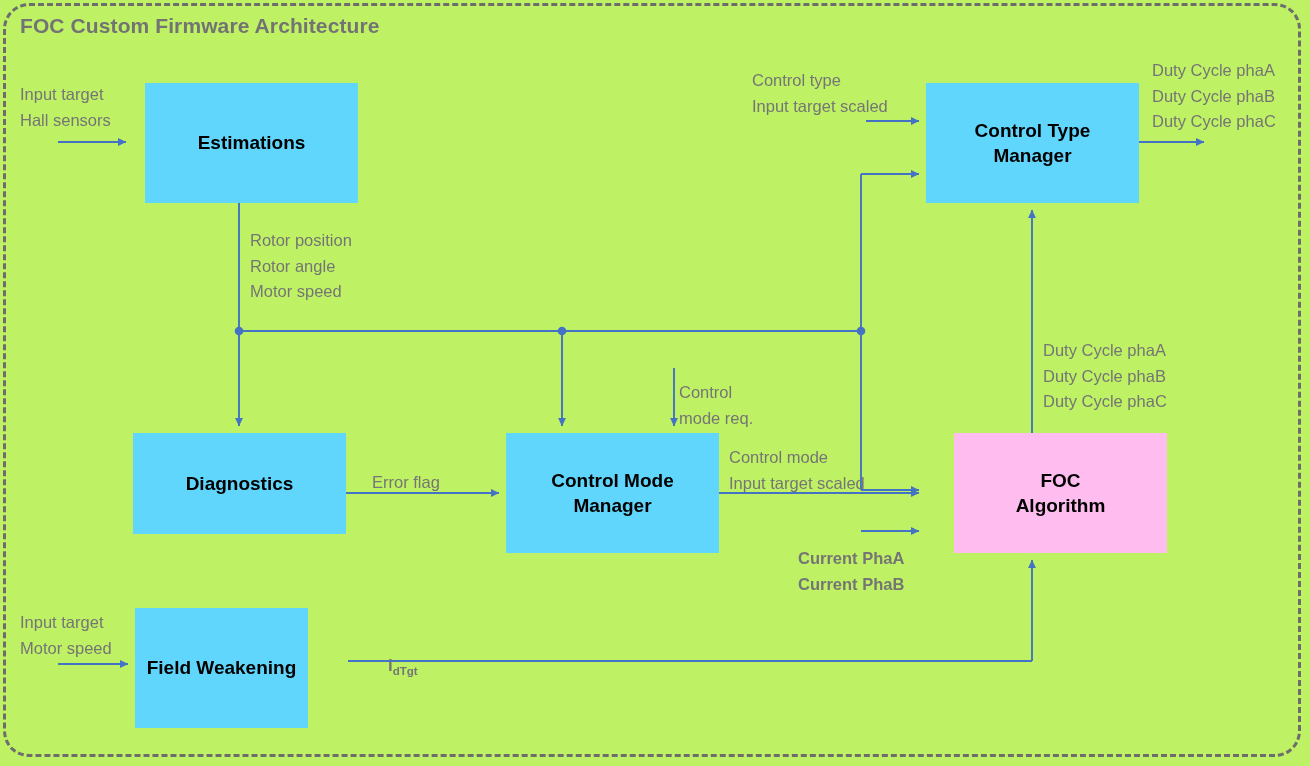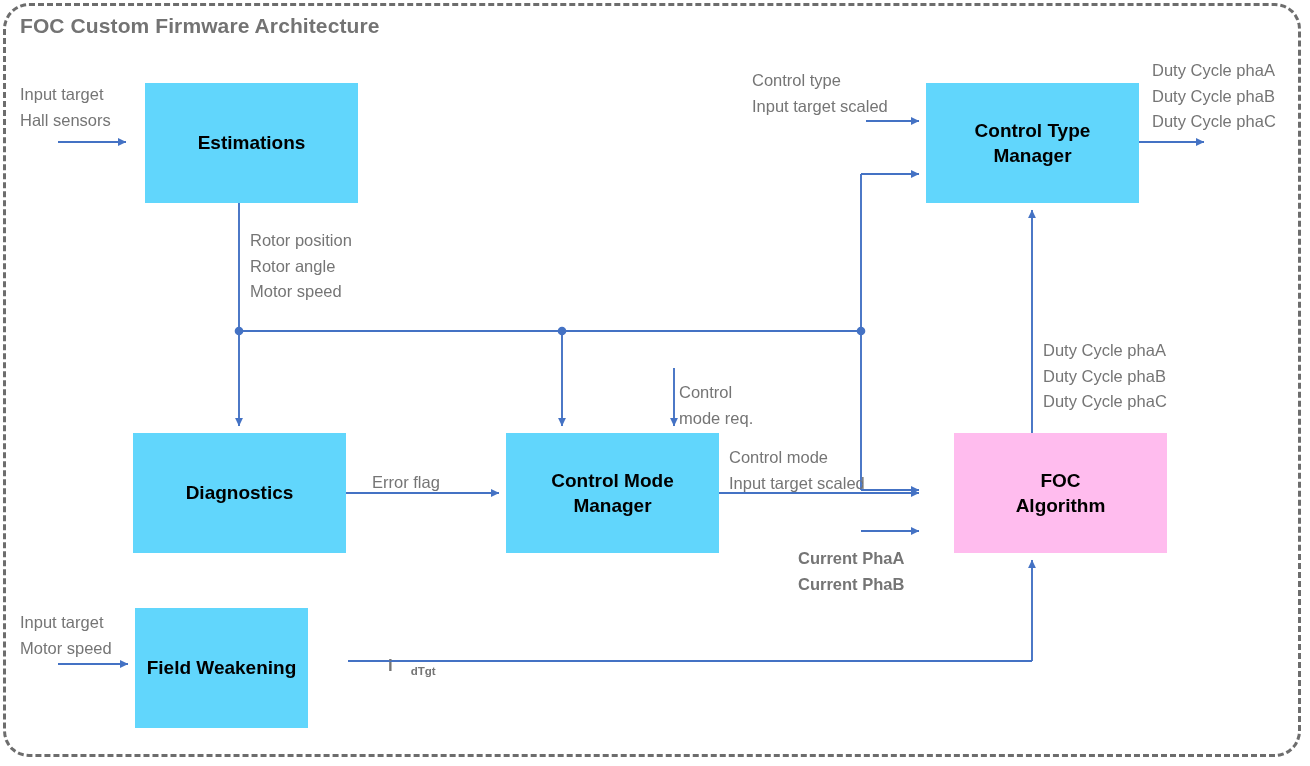--- a/index.html
+++ b/index.html
@@ -7,21 +7,21 @@
     padding: 0;
     background: #000000;
   }
   body {
     font-family: "Liberation Sans", sans-serif;
   }
   #canvas {
     position: relative;
     width: 1310px;
     height: 766px;
-    background: #ffffff;
+    background: #bef264;
     overflow: hidden;
   }
   #frame {
     position: absolute;
     left: 3px;
     top: 3px;
     width: 1298px;
     height: 754px;
     border: 3px dashed #6d6d6d;
     border-radius: 26px;
@@ -64,21 +64,20 @@
   svg.wires {
     position: absolute;
     left: 0; top: 0;
     width: 1310px;
     height: 766px;
     overflow: visible;
   }
   .sub {
     font-size: 0.68em;
     vertical-align: sub;
-    margin-left: 18px;
   }
   .idtgt {
     position: absolute;
     color: #757575;
     font-size: 17px;
     font-weight: bold;
     white-space: pre;
   }
 </style>
 </head>
@@ -139,21 +138,21 @@
 
   <div class="blk cyan" style="left:133px;top:83px;width:213px;height:120px;margin-left:12px;">
     <span>Estimations</span>
   </div>
 
   <div class="blk cyan" style="left:926px;top:83px;width:213px;height:120px;">
     <span style="white-space:pre-line;">Control Type
 Manager</span>
   </div>
 
-  <div class="blk cyan" style="left:133px;top:433px;width:213px;height:120px;">
+  <div class="blk cyan" style="left:133px;top:433px;width:213px;height:101px;">
     <span>Diagnostics</span>
   </div>
 
   <div class="blk cyan" style="left:506px;top:433px;width:213px;height:120px;">
     <span style="white-space:pre-line;">Control Mode
 Manager</span>
   </div>
 
   <div class="blk pink" style="left:926px;top:433px;width:213px;height:120px;">
     <span style="white-space:pre-line;">FOC

